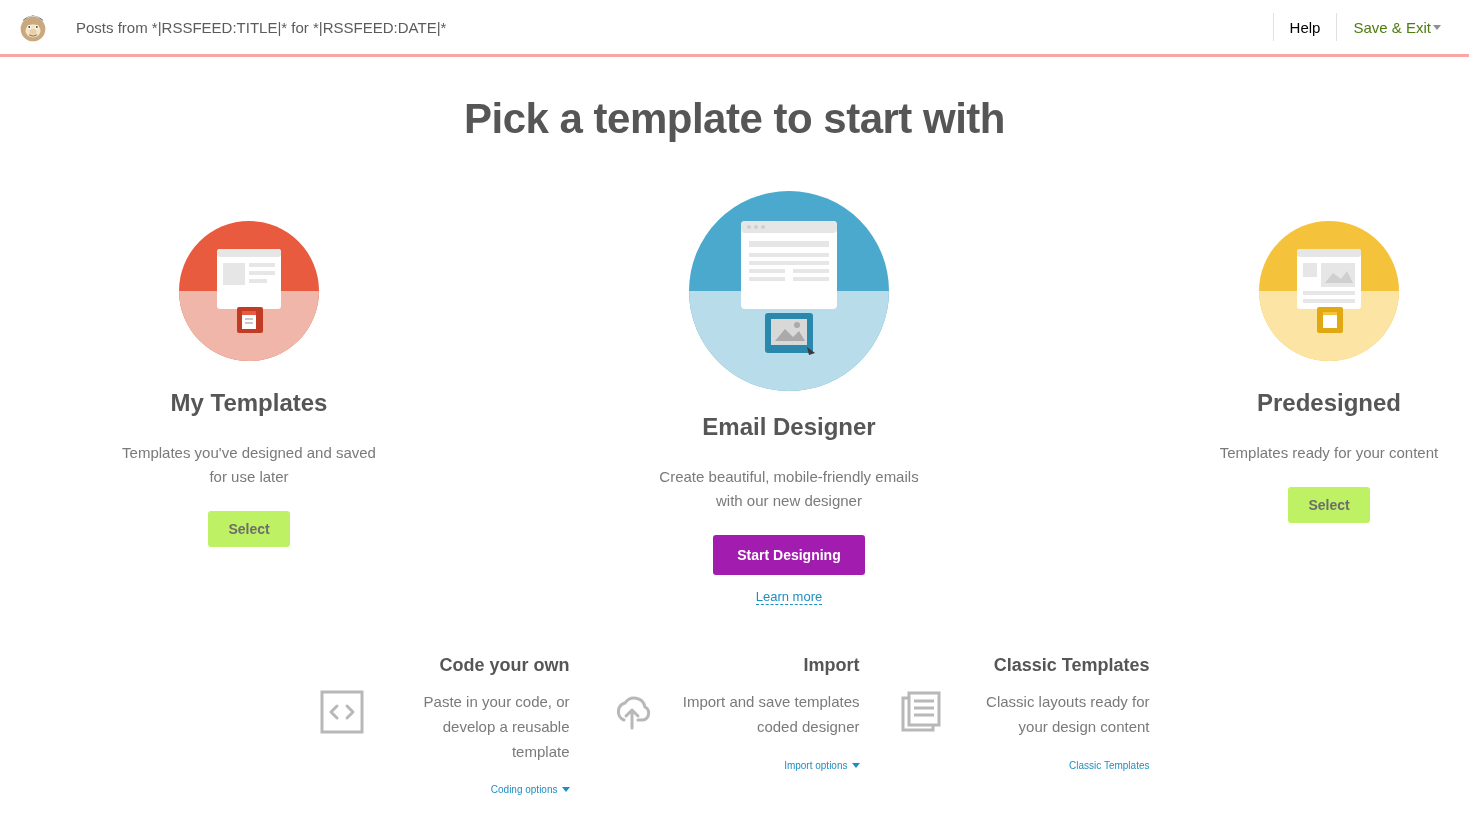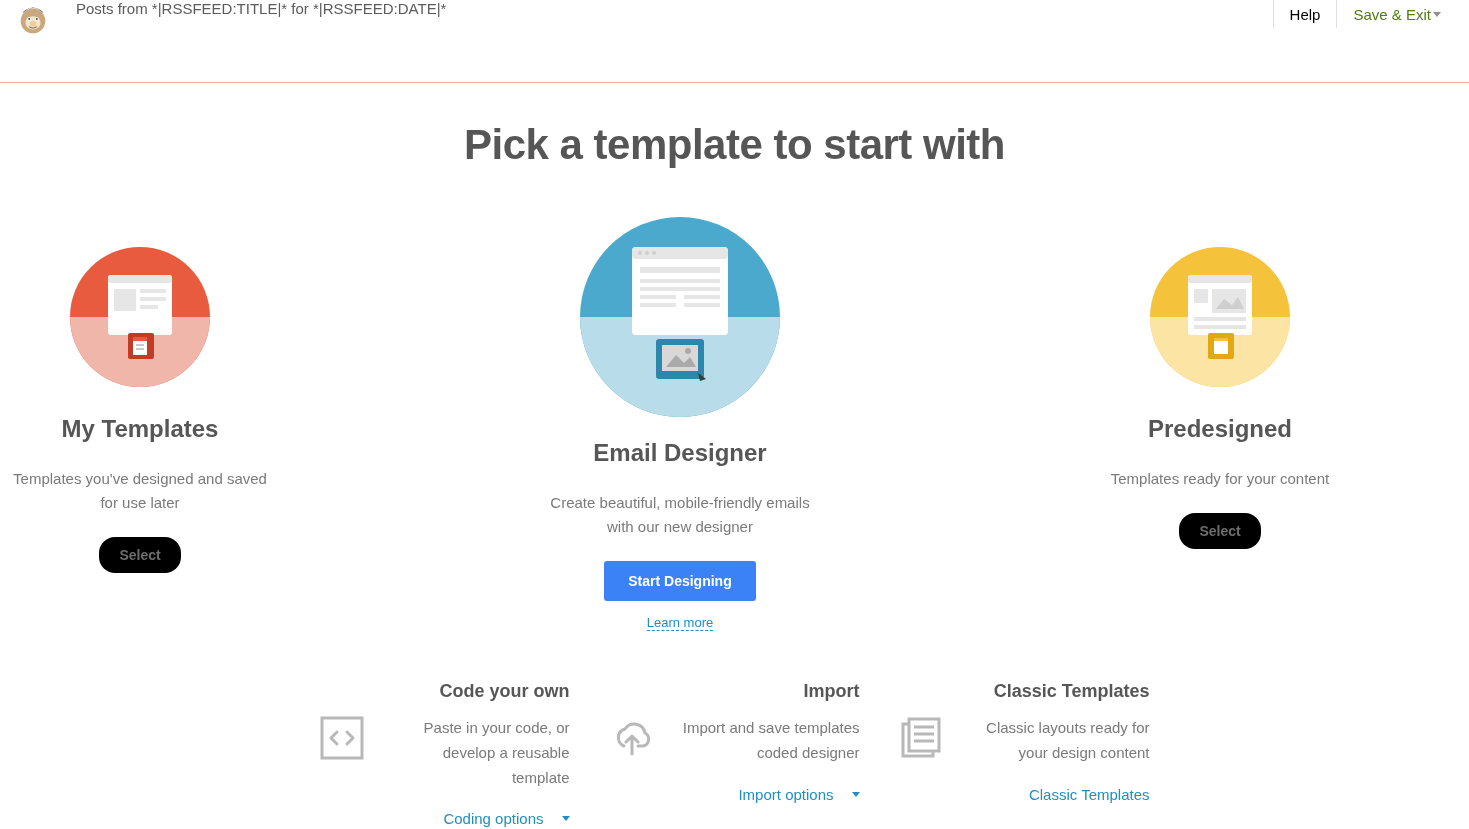--- a/index.html
+++ b/index.html
@@ -4,24 +4,24 @@
 <style>
   * { box-sizing: border-box; margin: 0; padding: 0; }
   body {
     font-family: "Helvetica Neue", Helvetica, Arial, sans-serif;
     color: #5c5c5c;
     background: #fff;
     width: 1469px;
   }
   .topbar {
     display: flex;
-    align-items: flex-start;
-    height: 83px;
+    align-items: center;
+    height: 57px;
     padding: 0 28px 0 14px;
-    border-bottom: 1px solid #fca5a5;
+    border-bottom: 3px solid #fca5a5;
   }
   .logo { width: 38px; height: 38px; margin-right: 24px; }
   .campaign-title { font-size: 15px; color: #5b5b5b; flex: 1; }
   .topbar-right { display: flex; align-items: center; }
   .vdiv { width:1px; height:28px; background:#e0e0e0; margin:0 16px; }
   .help-link { color:#000000; font-size:15px; cursor:pointer; }
   .save-exit { color:#4d7c0f; font-size:15px; cursor:pointer; display:flex; align-items:center; gap:2px; }
   .caret { width:0; height:0; border-left:4px solid transparent; border-right:4px solid transparent; border-top:5px solid #8f8f8f; }
   .caret-blue { border-top-color:#1f8ec1; }
 
@@ -29,52 +29,52 @@
     text-align:center;
     font-size:42px;
     font-weight:700;
     color:#565656;
     margin-top:38px;
     letter-spacing:-0.5px;
   }
 
   .templates-row {
     display:flex;
-    justify-content:flex-start;
+    justify-content:flex-end;
     gap:260px;
     margin-top:48px;
   }
   .template-card { text-align:center; width:280px; display:flex; flex-direction:column; align-items:center; }
   .circle-icon-sm { width:140px; height:140px; margin-top:30px; }
   .circle-icon-lg { width:200px; height:200px; }
   .card-title { font-size:24px; font-weight:700; color:#565656; margin-top:28px; }
   .templates-row .template-card:nth-child(2) .card-title { margin-top:22px; }
   .card-desc { font-size:15px; color:#7a7a7a; line-height:1.6; margin-top:24px; max-width:260px; }
   .btn {
     display:inline-block; font-size:14px; font-weight:600;
     padding:10px 20px; border-radius:3px; cursor:pointer; border:none;
     margin-top:22px;
   }
-  .btn-grey { background:#000000; color:#6d6d6d;border-radius:16px; }
-  .btn-dark { background:#3b82f6; color:#fff; padding:12px 24px; }
+  .btn-grey { background:#bef264; color:#6d6d6d; }
+  .btn-dark { background:#a21caf; color:#fff; padding:12px 24px; }
   .learn-more { display:inline-block; margin-top:14px; font-size:13px; color:#1f8ec1; border-bottom:1px dashed #1f8ec1; cursor:pointer; }
 
   .options-row {
     display:flex;
     justify-content:center;
     gap:40px;
     margin-top:50px;
     padding-bottom:40px;
   }
   .option-card { width:250px;text-align:right; }
   .option-title { font-size:18px; font-weight:700; color:#565656; margin-bottom:14px; }
   .option-body { display:flex; gap:18px; }
   .option-icon { width:44px; height:44px; flex-shrink:0; }
   .option-desc { font-size:15px; color:#7a7a7a; line-height:1.65; }
-  .option-link { display:inline-flex; align-items:center; gap:18px; margin-top:20px; font-size:15px; color:#1f8ec1; cursor:pointer; }
+  .option-link { display:inline-flex; align-items:center; gap:4px; margin-top:20px; font-size:10px; color:#1f8ec1; cursor:pointer; }
 </style>
 </head>
 <body>
 
 <div class="topbar">
   <span class="logo">
     <svg viewBox="0 0 40 40">
       <circle cx="20" cy="22" r="13" fill="#c9a87d"></circle>
       <path d="M9 14 Q20 3 31 14 Q30 10 20 8 Q10 10 9 14 Z" fill="#2b3a4a"></path>
       <ellipse cx="20" cy="24" rx="8" ry="7" fill="#f3e3c7"></ellipse>

